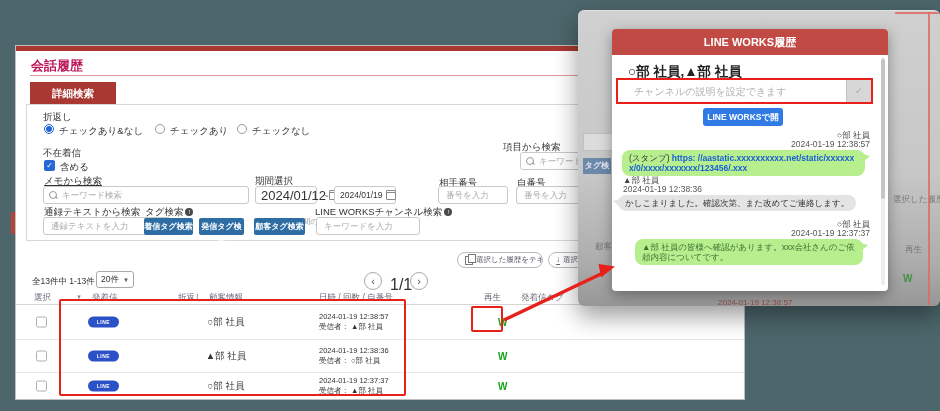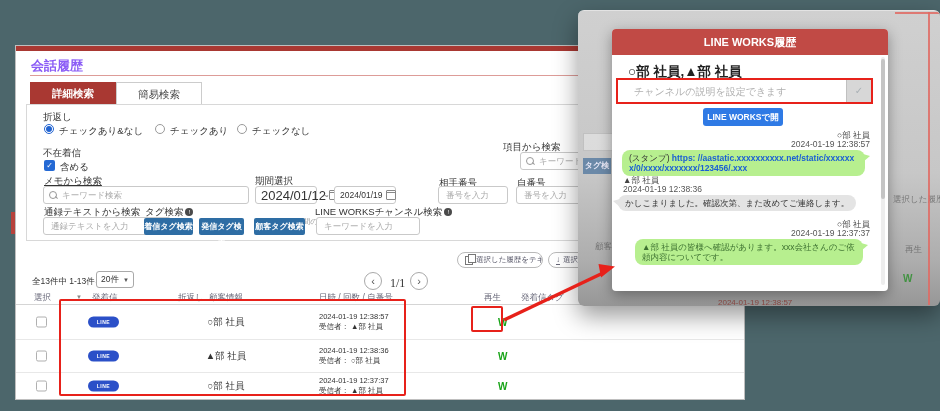--- a/index.html
+++ b/index.html
@@ -7,21 +7,21 @@
     width:940px;height:411px;position:relative;overflow:hidden;
     background:#4c666b;
     font-family:"Liberation Sans","DejaVu Sans",sans-serif;
     -webkit-font-smoothing:antialiased;
   }
   .abs{position:absolute;}
 
   
   .card{left:15px;top:45px;width:730px;height:355px;background:#fff;border:1px solid #bfbfbf;z-index:2;box-sizing:border-box;}
   .card-redbar{left:0;top:0;width:100%;height:5px;background:#a93832;}
-  .page-title{left:15px;top:11px;font-size:13px;font-weight:bold;color:#8b5cf6;}
+  .page-title{left:15px;top:11px;font-size:13px;font-weight:bold;color:#be185d;}
   .title-divider{left:14px;top:29px;width:700px;height:1px;background:#dd9c98;}
 
   .tab{top:36px;height:22px;width:86px;line-height:22px;text-align:center;font-size:10.5px;box-sizing:border-box;}
   .tab-active{left:14px;background:#a93832;color:#fff;font-weight:bold;}
   .tab-inactive{left:100px;background:#fff;color:#444;border:1px solid #ccc;border-bottom:none;}
 
   .panel{left:10px;top:58px;width:712px;height:137px;border:1px solid #d8d8d8;background:#fff;box-sizing:border-box;}
   .lbl{font-size:9.5px;color:#333;white-space:nowrap;}
   .note{font-size:7.5px;color:#999;white-space:nowrap;margin-top:40px;}
   .inp{background:#fff;border:1px solid #c9c9c9;border-radius:3px;box-sizing:border-box;display:flex;align-items:center;padding:0 5px;gap:3px;}
@@ -104,21 +104,20 @@
 <body>
 
 <div class="abs left-red-strip"></div>
 
 <div class="abs card">
   <div class="abs card-redbar"></div>
   <div class="abs page-title">会話履歴</div>
   <div class="abs title-divider"></div>
 
   <div class="abs tab tab-active">詳細検索</div>
-  <div class="abs tab tab-inactive">簡易検索</div>
 
   <div class="abs panel">
 
     <div class="abs lbl" style="left:16px;top:6px;">折返し</div>
     <div class="abs radio sel" style="left:17px;top:19px;"></div>
     <div class="abs lbl" style="left:32px;top:20px;">チェックあり&amp;なし</div>
     <div class="abs radio unsel" style="left:128px;top:19px;"></div>
     <div class="abs lbl" style="left:143px;top:20px;">チェックあり</div>
     <div class="abs radio unsel" style="left:210px;top:19px;"></div>
     <div class="abs lbl" style="left:225px;top:20px;">チェックなし</div>
@@ -185,21 +184,21 @@
     <span class="dl-glyph">↓</span>
     <span>選択し</span>
   </div>
 
   <div class="abs" style="left:16px;top:230px;font-size:8.5px;color:#333;">全13件中 1-13件を表示</div>
   <div class="abs select-box" style="left:80px;top:225px;width:38px;height:17px;">
     <span>20件</span>
     <span style="font-size:6px;color:#555;">▼</span>
   </div>
   <div class="abs pg-circle" style="left:348px;top:226px;">‹</div>
-  <div class="abs" style="left:374px;top:230px;font-size:12px;color:#333;font-family:Liberation Serif, serif;">1/1</div>
+  <div class="abs" style="left:374px;top:230px;font-size:16px;color:#333;">1/1</div>
   <div class="abs pg-circle" style="left:394px;top:226px;">›</div>
 
   <div class="abs th" style="left:18px;top:246px;">選択</div>
   <div class="abs" style="left:60px;top:248px;font-size:6px;color:#888;">▼</div>
   <div class="abs th" style="left:76px;top:246px;">発着信</div>
   <div class="abs th" style="left:162px;top:246px;">折返し</div>
   <div class="abs th" style="left:193px;top:246px;">顧客情報</div>
   <div class="abs th" style="left:303px;top:246px;">日時 / 回数 / 自番号</div>
   <div class="abs th" style="left:468px;top:246px;">再生</div>
   <div class="abs th" style="left:505px;top:246px;">発着信タグ</div>

